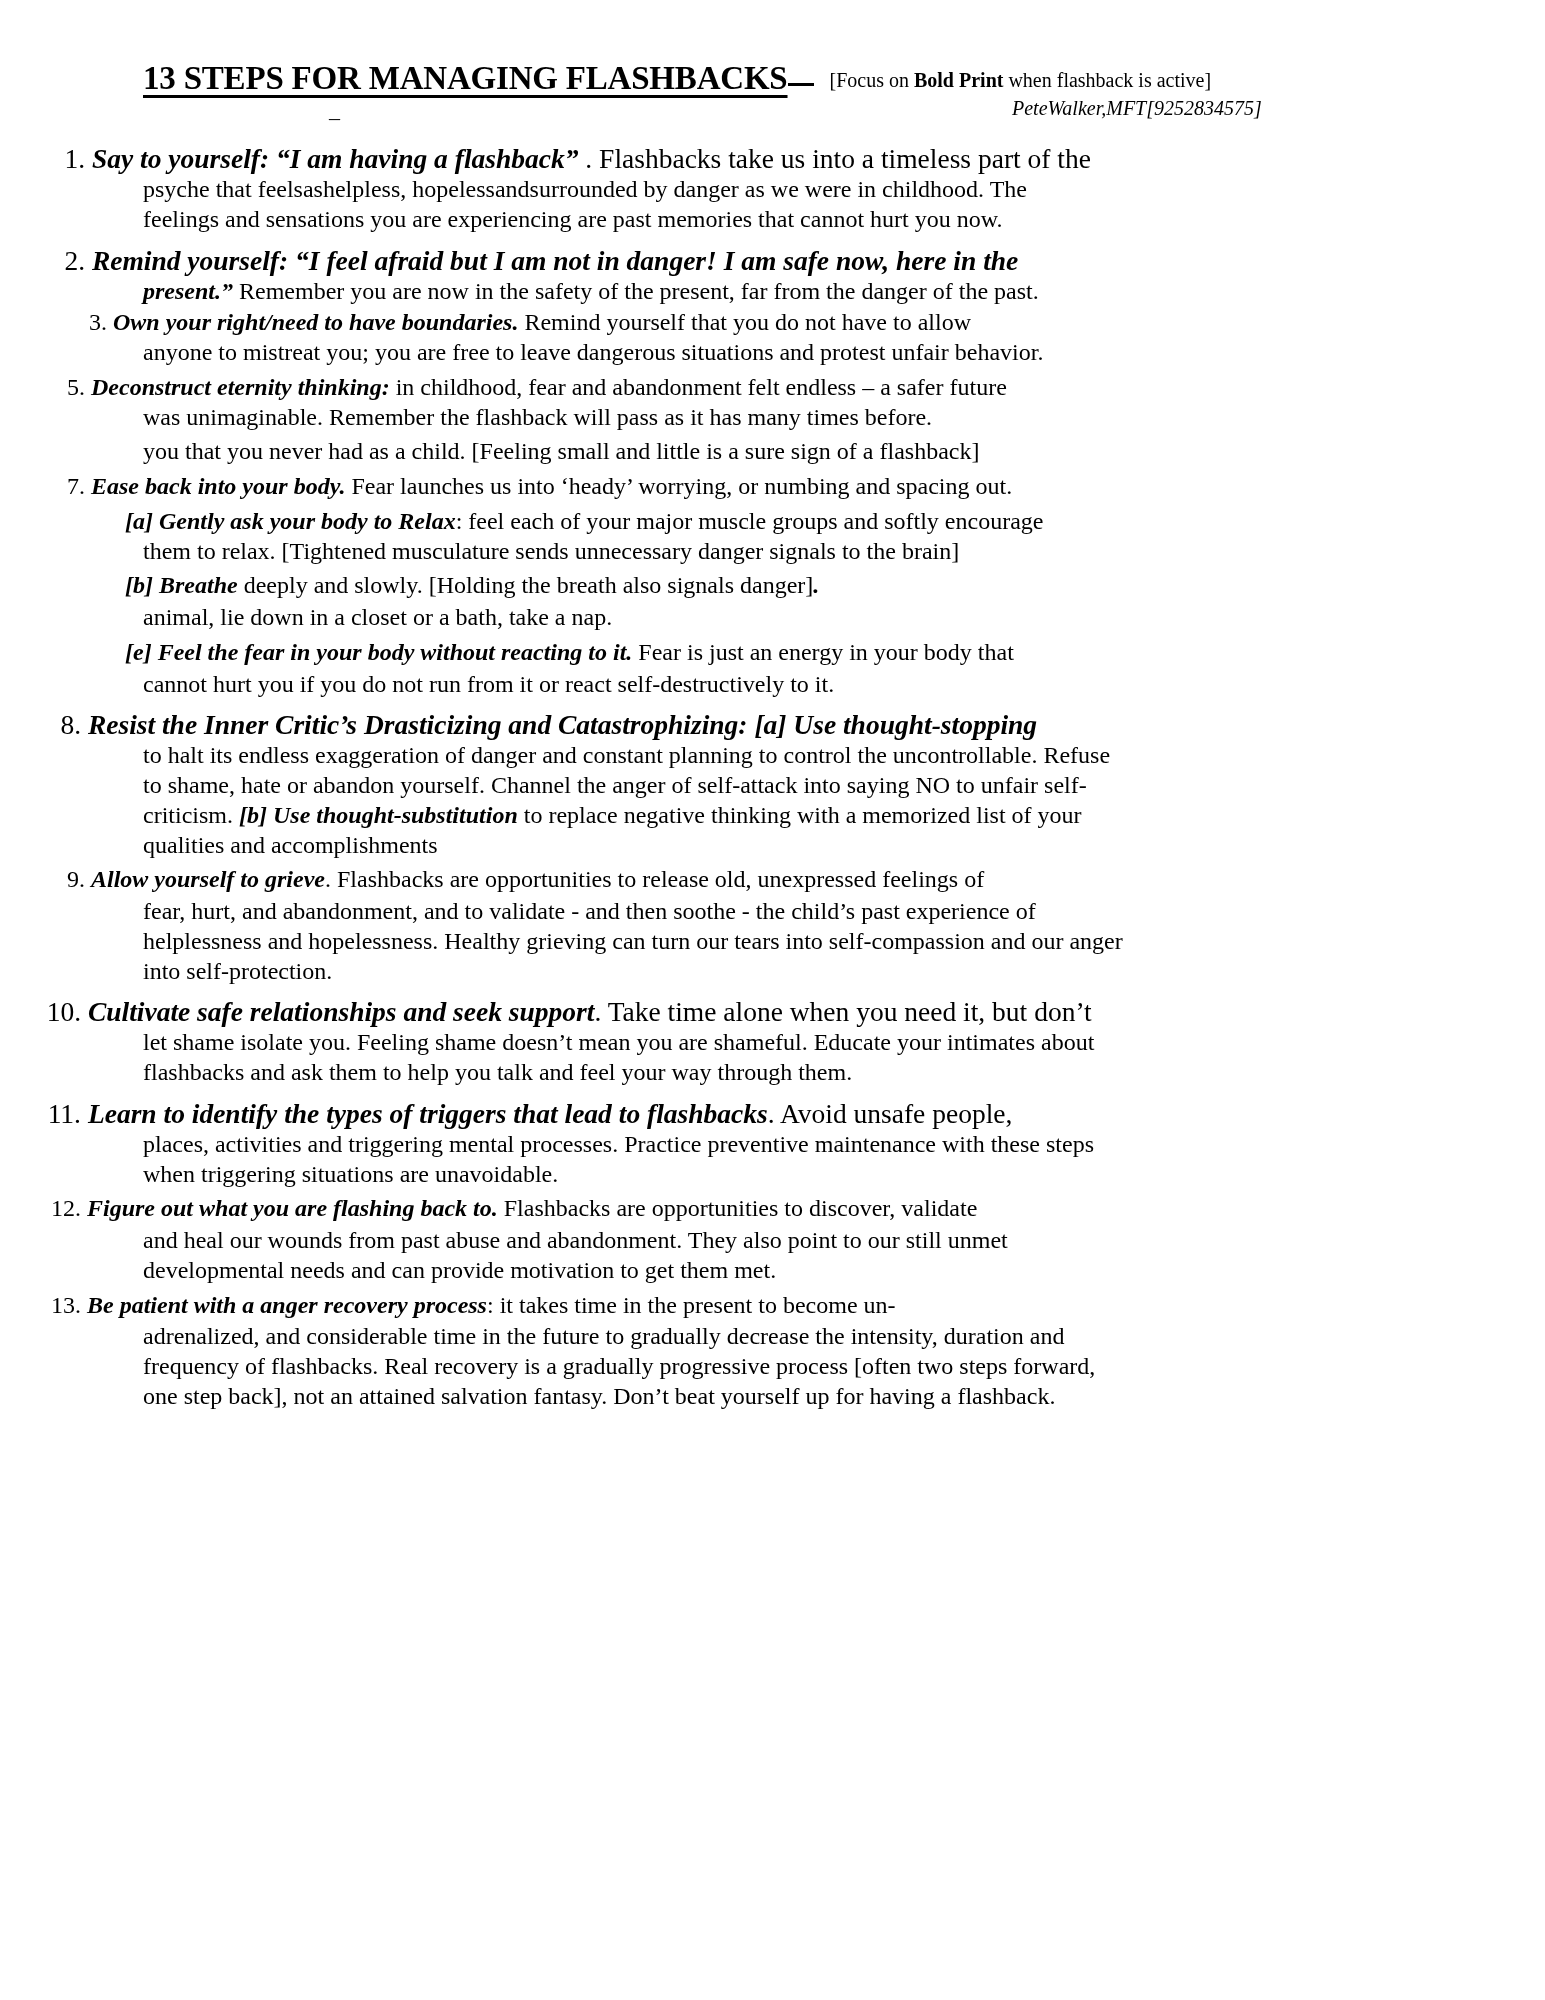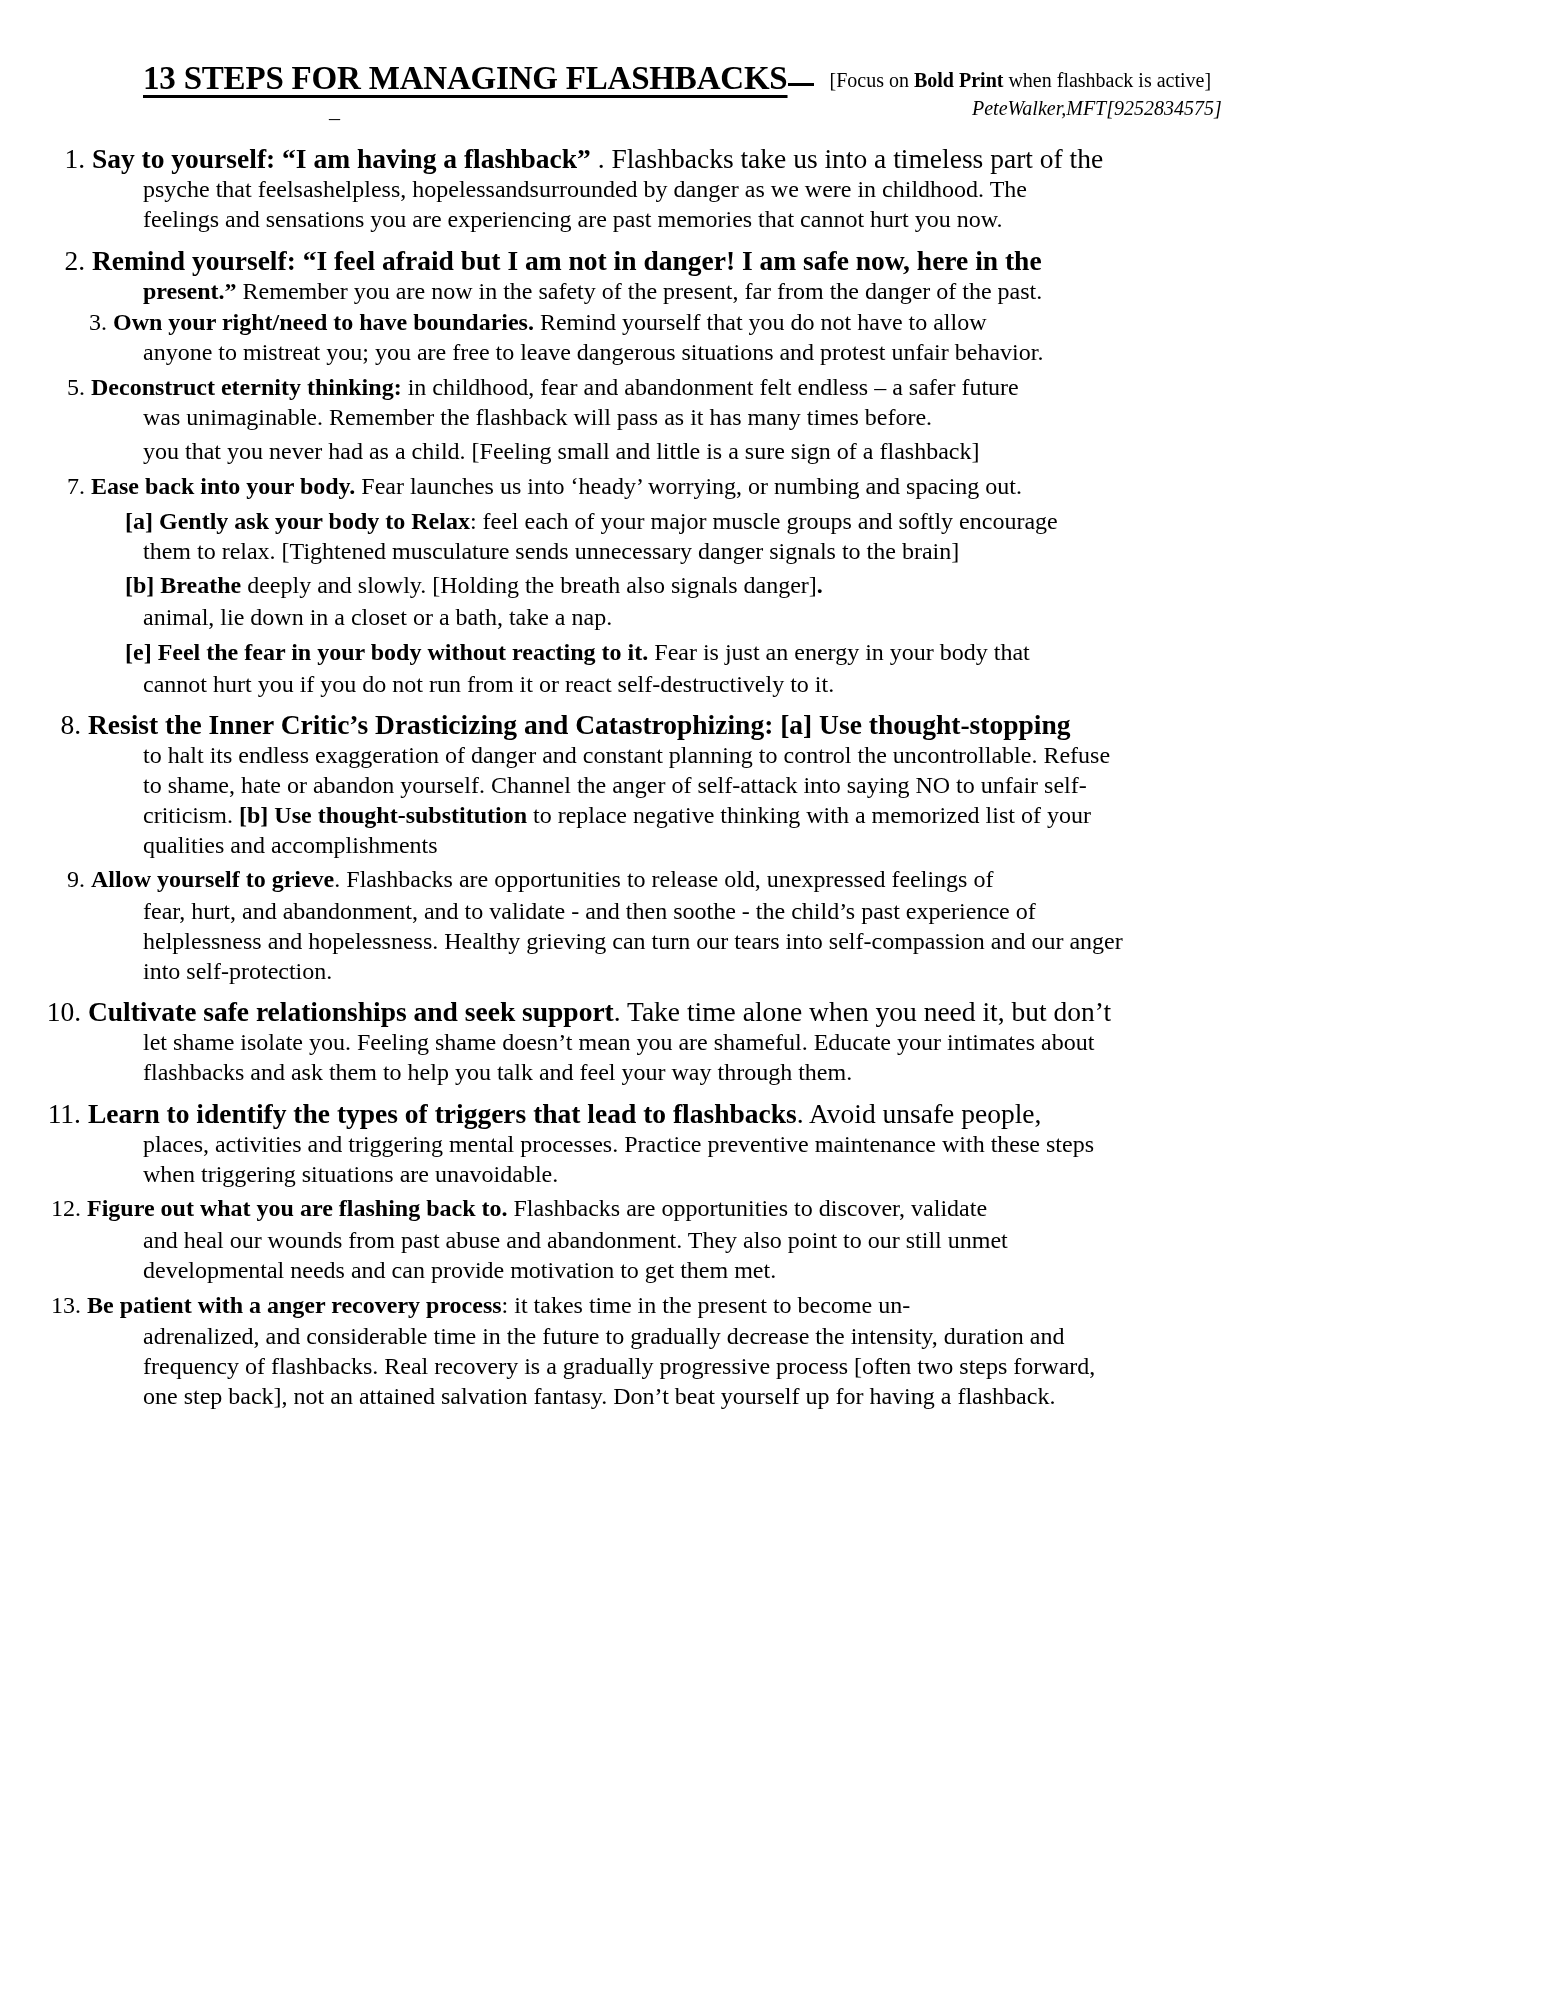--- a/index.html
+++ b/index.html
@@ -67,21 +67,21 @@
   .stray-dash {
     position: absolute;
     left: 186px;
     top: 4px;
     font-size: 22px;
     line-height: 1;
     color: #000;
   }
   .byline {
     position: absolute;
-    left: 829px;
+    left: 869px;
     top: 2px;
     font-size: 20px;
     font-style: italic;
     font-family: "Liberation Serif", "DejaVu Serif", serif;
     white-space: nowrap;
   }
 
   
   ol.steps {
     list-style: none;
@@ -95,21 +95,21 @@
   }
   .step p {
     margin: 0;
     padding: 0;
   }
   .num {
     display: inline-block;
     text-align: right;
     font-weight: normal;
   }
-  b.lead { font-weight: bold; }
+  b.lead { font-weight: bold; font-style: italic; }
 
   
   .sz-xl   { font-size: 27.5px; line-height: 1.20; }
   .sz-md   { font-size: 24px;   line-height: 1.24; }
   .sz-sm   { font-size: 23px;   line-height: 1.26; }
 
   .hang {
     padding-left: 58px;
     text-indent: -58px;
   }

